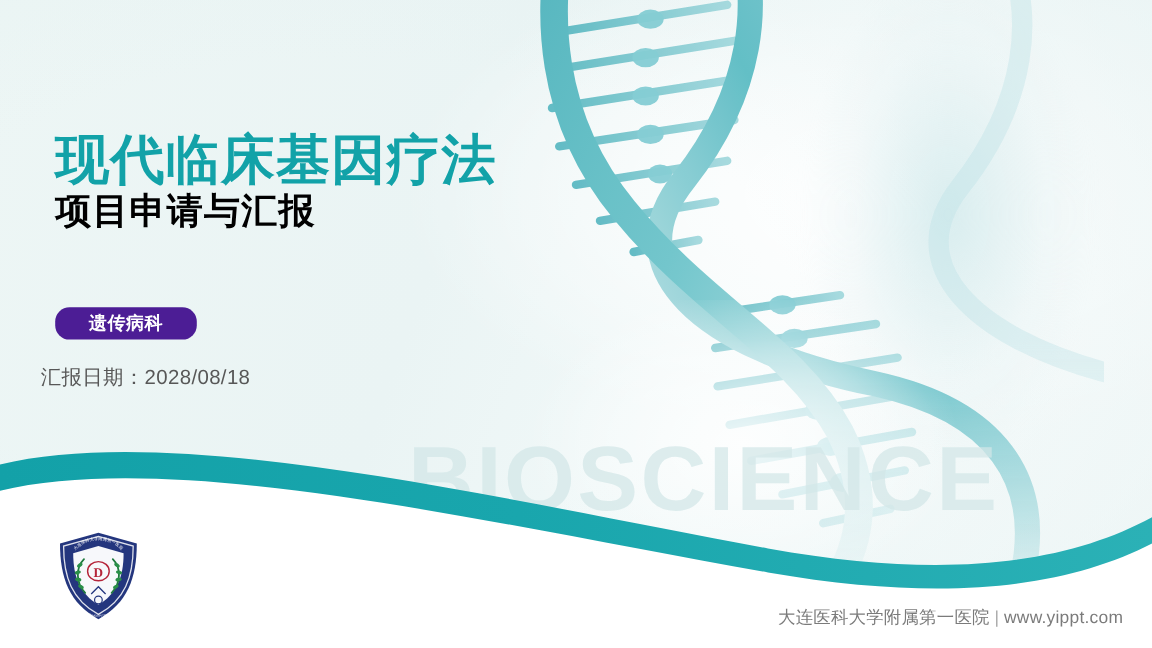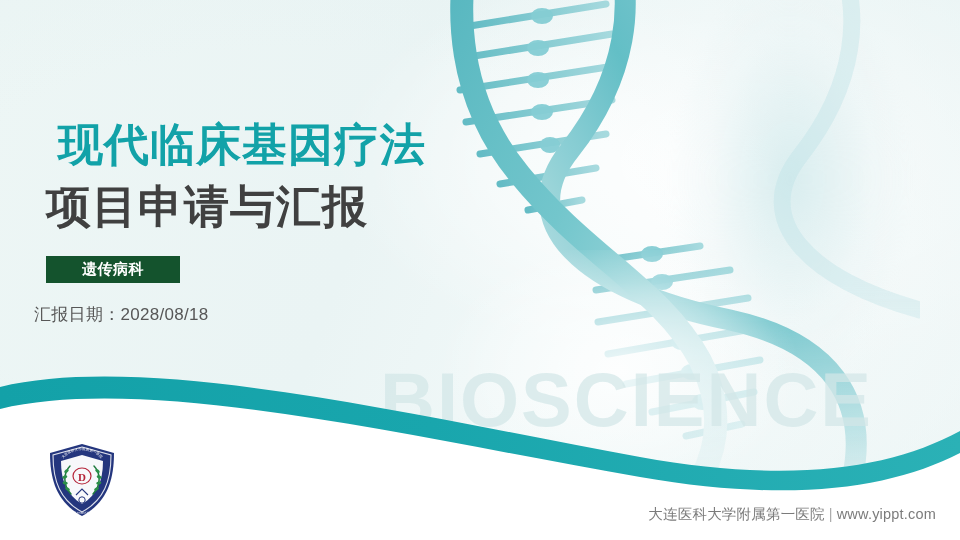--- a/index.html
+++ b/index.html
@@ -43,54 +43,53 @@
   }
 
   
   .watermark{
     position:absolute;left:340px;top:362px;
     font-size:76px;font-weight:bold;letter-spacing:2px;
     color:#d3e7e8;opacity:.72;
     font-family:"Liberation Sans","DejaVu Sans",sans-serif;
     white-space:nowrap;line-height:1;
     user-select:none;
-    margin-left:40px;
   }
 
   
   .wave{
     position:absolute;left:0;bottom:0;width:960px;height:175px;
   }
   .wave svg{display:block;width:960px;height:175px;}
 
   
   .title-block{
     position:absolute;left:46px;top:108px;width:430px;
   }
   .title-1{
     font-size:45px;font-weight:bold;color:#12a2a8;
-    line-height:1.12;letter-spacing:1px;margin:12px;
+    line-height:1.12;letter-spacing:1px;margin:0;
     font-family:Liberation Serif, serif;
   }
   .title-2{
-    font-size:45px;font-weight:bold;color:#404040;
+    font-size:30px;font-weight:bold;color:#000000;
     line-height:1.12;letter-spacing:1px;margin:2px 0 0 0;
     font-family:"Liberation Sans","DejaVu Sans",sans-serif;
   }
 
   
   .badges{
     position:absolute;left:46px;top:256px;display:flex;gap:11px;
   }
   .badge{
     display:flex;align-items:center;justify-content:center;
     height:27px;color:#ffffff;font-size:15px;font-weight:bold;
     letter-spacing:.5px;
   }
-  .badge-primary{background:#14532d;width:134px;}
+  .badge-primary{background:#4c1d95;width:118px;border-radius:12px;}
   .badge-secondary{background:#4b4b4b;width:114px;}
 
   
   .date-line{
     position:absolute;left:34px;top:303px;
     font-size:17px;color:#575757;letter-spacing:.3px;
   }
 
   
   .crest{

